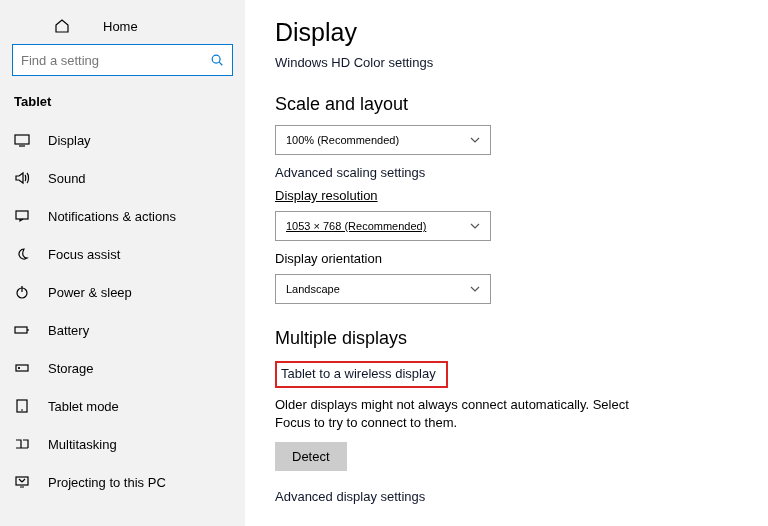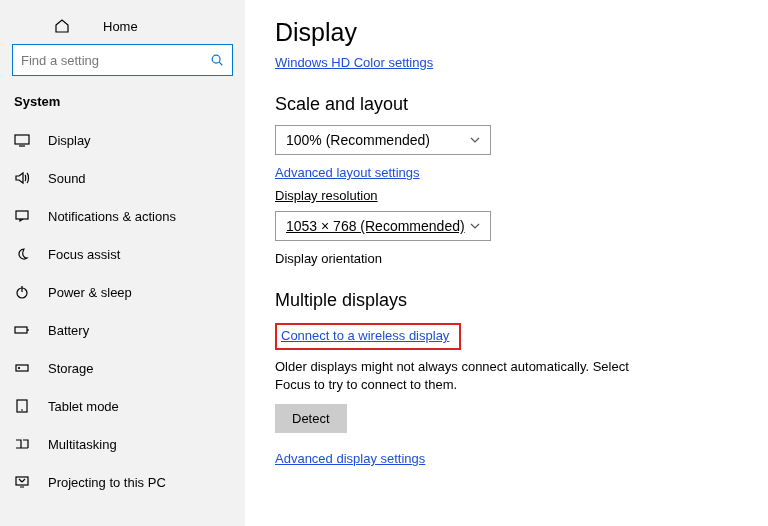--- a/index.html
+++ b/index.html
@@ -53,28 +53,28 @@
     padding: 11px 14px;
   }
   .nav-item .icon { width:16px;height:16px;display:flex;align-items:center;justify-content:center; }
   .main {
     flex:1;
     padding: 18px 30px 0 30px;
     overflow:hidden;
     background:#fff;
   }
   h1 { font-size: 25px; font-weight: 400; margin-bottom: 8px; }
-  .link { color:#1d4ed8; font-size:13px; cursor:pointer;text-decoration:underline; }
+  .link { color:#0f172a; font-size:13px; cursor:pointer; }
   h2 { font-size: 18px; font-weight: 400; margin-top: 24px; margin-bottom: 10px; }
   .label { font-size: 13px; margin-bottom: 8px; }
   .select {
     width: 216px; height: 30px;
     border: 1px solid #999; background:#fff;
     display:flex;align-items:center;justify-content:space-between;
-    padding: 0 10px; font-size:14px;
+    padding: 0 10px; font-size:11px;
     margin-bottom: 10px;
   }
   .chev { width:10px;height:10px; }
   .note { font-size:13px; margin: 8px 0 10px 0; max-width: 380px; line-height:1.4;}
   .btn {
     display:inline-block;background:#cccccc;border:1px solid #cccccc;
     padding: 6px 16px;font-size:13px;
   }
   .highlight-box {
     display:inline-block;
@@ -101,21 +101,21 @@
     <div class="search">
       <input placeholder="Find a setting" style="">
       <span class="sicon">
         <svg viewBox="0 0 16 16" width="14" height="14" fill="none" stroke="#0078d4" stroke-width="1.4">
           <circle cx="7" cy="7" r="4.5"></circle>
             <path d="M10.5 10.5 L14 14"></path>
         </svg>
       </span>
     </div>
   </div>
-  <div class="section-title">System</div>
+  <div class="section-title">Tablet</div>
 
   <div class="nav-item">
     <span class="icon">
       <svg viewBox="0 0 16 16" width="16" height="16" fill="none" stroke="#000" stroke-width="1.2">
           <rect x="1" y="3" width="14" height="9"></rect>
           <path d="M5 14h6"></path>
         </svg>
     </span>
     <span>Display</span>
   </div>
@@ -206,38 +206,46 @@
 
   <h2>Scale and layout</h2>
   <div class="select">
     <span>100% (Recommended)</span>
     <span class="chev">
       <svg viewBox="0 0 10 10" width="10" height="10" fill="none" stroke="#555" stroke-width="1.2">
           <path d="M1 3l4 4 4-4"></path>
         </svg>
     </span>
   </div>
-  <span class="link">Advanced layout settings</span>
+  <span class="link">Advanced scaling settings</span>
 
   <div class="field-block">
     <div class="label">Display resolution</div>
     <div class="select">
       <span>1053 × 768 (Recommended)</span>
       <span class="chev">
         <svg viewBox="0 0 10 10" width="10" height="10" fill="none" stroke="#555" stroke-width="1.2">
             <path d="M1 3l4 4 4-4"></path>
           </svg>
       </span>
     </div>
   </div>
 
   <div class="label">Display orientation</div>
+  <div class="select">
+    <span>Landscape</span>
+    <span class="chev">
+      <svg viewBox="0 0 10 10" width="10" height="10" fill="none" stroke="#555" stroke-width="1.2">
+          <path d="M1 3l4 4 4-4"></path>
+        </svg>
+    </span>
+  </div>
 
   <h2>Multiple displays</h2>
   <div class="highlight-box">
-    <span class="link">Connect to a wireless display</span>
+    <span class="link">Tablet to a wireless display</span>
   </div>
   <div class="note">Older displays might not always connect automatically. Select Focus to try to connect to them.</div>
   <span class="btn">Detect</span>
   <div style="margin-top:18px;">
     <span class="link">Advanced display settings</span>
   </div>
 </div>
 
 </body></html>

